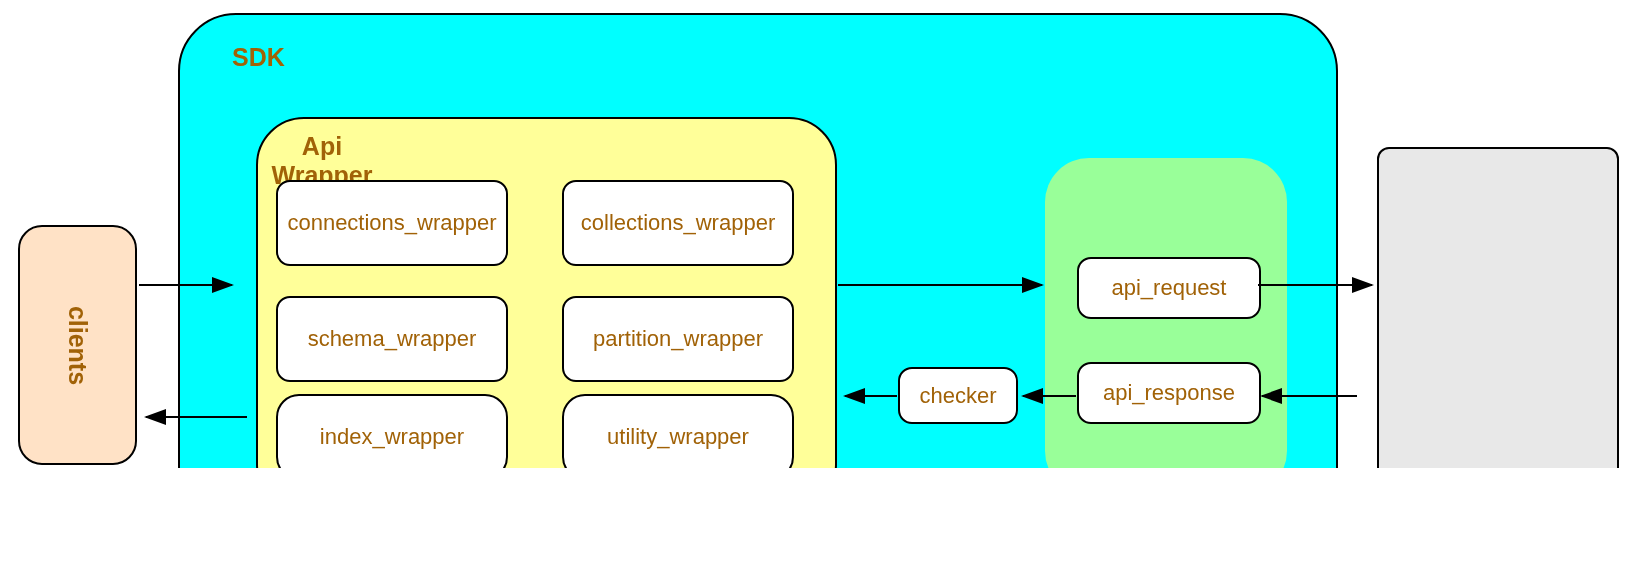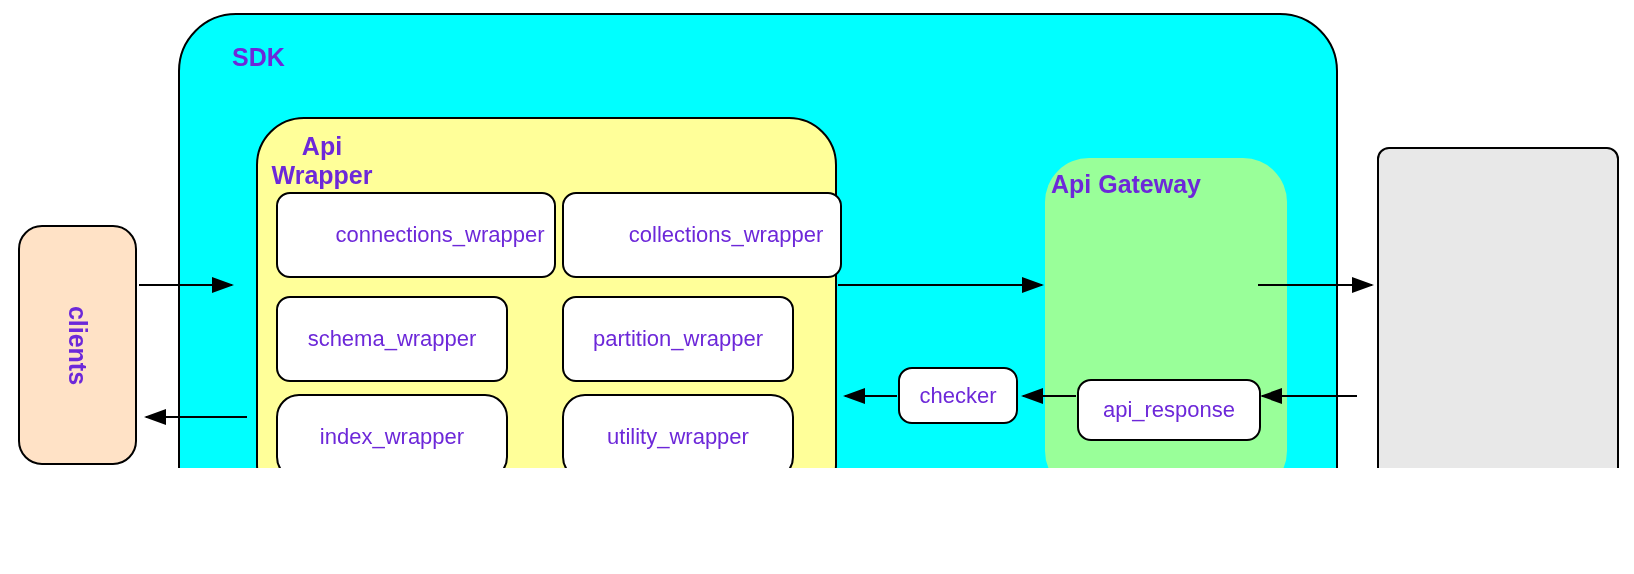--- a/index.html
+++ b/index.html
@@ -1,20 +1,20 @@
 <!DOCTYPE html>
 <html style="--sdk_fill: #00ffff; --wrapper_fill: #ffff99; --gateway_fill: #99ff99; --clients_fill: #ffe2c6; --milvus_fill: #e8e8e8; --node_fill: #ffffff; --border: #000000;"><head>
 <meta charset="utf-8">
 <style>
   html,body{margin:0;padding:0;background:#ffffff;}
   #canvas{
     position:relative;
     width:1634px;height:468px;
     font-family:"Liberation Sans", sans-serif;
-    color:#6d28d9;
+    color:#a16207;
     overflow:hidden;
     background:#fff;
   }
   .box{position:absolute;box-sizing:border-box;}
   .container-label{font-weight:bold;font-size:25px;line-height:29px;}
   
   #sdk{
     left:178px;top:13px;width:1160px;height:540px;
     background:var(--sdk_fill);
     border:2px solid var(--border);
@@ -33,35 +33,35 @@
   .node{
     position:absolute;
     background:var(--node_fill);
     border:2px solid var(--border);
     border-radius:14px;
     display:flex;align-items:center;justify-content:center;
     font-size:22px;
   }
   .w-col1{left:18px;width:228px;}
   .w-col2{left:304px;width:228px;}
-  .w-row1{top:73px;height:82px;padding-left:48px;}
+  .w-row1{top:61px;height:82px;}
   .w-row2{top:177px;height:82px;}
   .w-row3{top:275px;height:82px;border-radius:23px;}
   
   #checker{left:898px;top:367px;width:120px;height:57px;}
   
   #api-gateway{
     left:1045px;top:158px;width:242px;height:337px;
     background:var(--gateway_fill);
     border:none;
     border-radius:44px;
   }
   #api-gateway-label{position:absolute;left:0;top:12px;width:162px;text-align:center;}
   #api-request{left:32px;top:99px;width:180px;height:58px;}
-  #api-response{left:32px;top:221px;width:180px;height:58px;}
+  #api-response{left:32px;top:204px;width:180px;height:58px;}
   
   #clients{
     left:18px;top:225px;width:119px;height:240px;
     background:var(--clients_fill);
     border:2px solid var(--border);
     border-radius:24px;
     display:flex;align-items:center;justify-content:center;
   }
   #clients-label{
     font-weight:bold;font-size:25px;
@@ -115,21 +115,23 @@
     <div class="node w-col2 w-row3">
       <span>utility_wrapper</span>
     </div>
   </div>
 
   <div class="node box" id="checker">
     <span>checker</span>
   </div>
 
   <div class="box" id="api-gateway">
-    <div class="container-label" id="api-gateway-label">Api Gateway</div>
+    <div class="node" id="api-request">
+      <span>api_request</span>
+    </div>
     <div class="node" id="api-response">
       <span>api_response</span>
     </div>
   </div>
 
   <div class="box" id="clients">
     <span id="clients-label">clients</span>
   </div>
 
   <div class="box" id="milvus">

